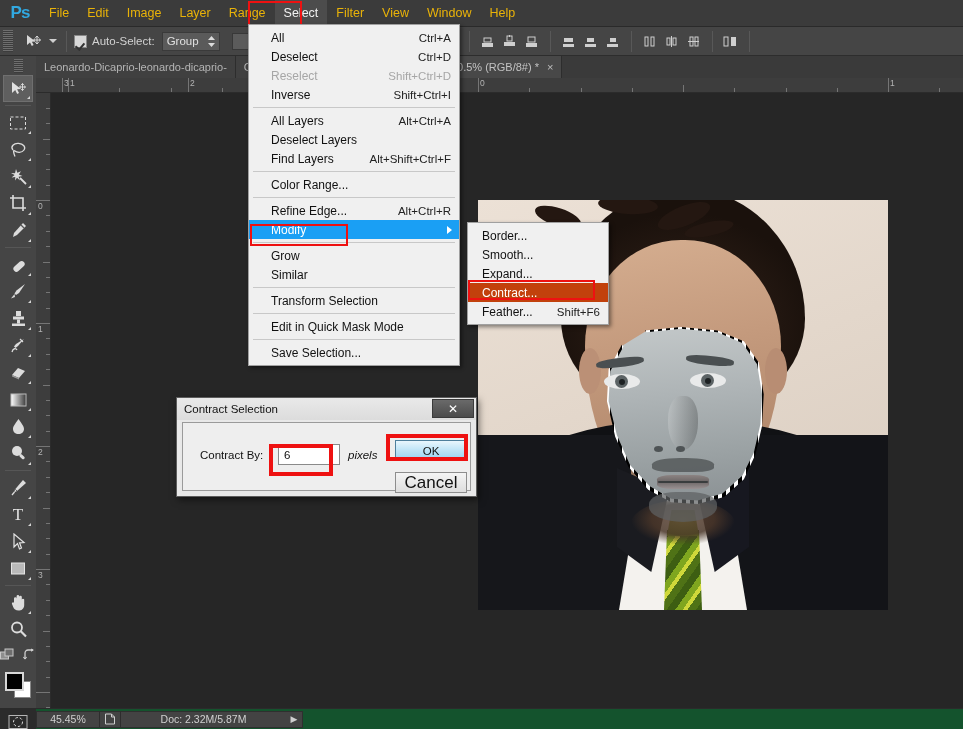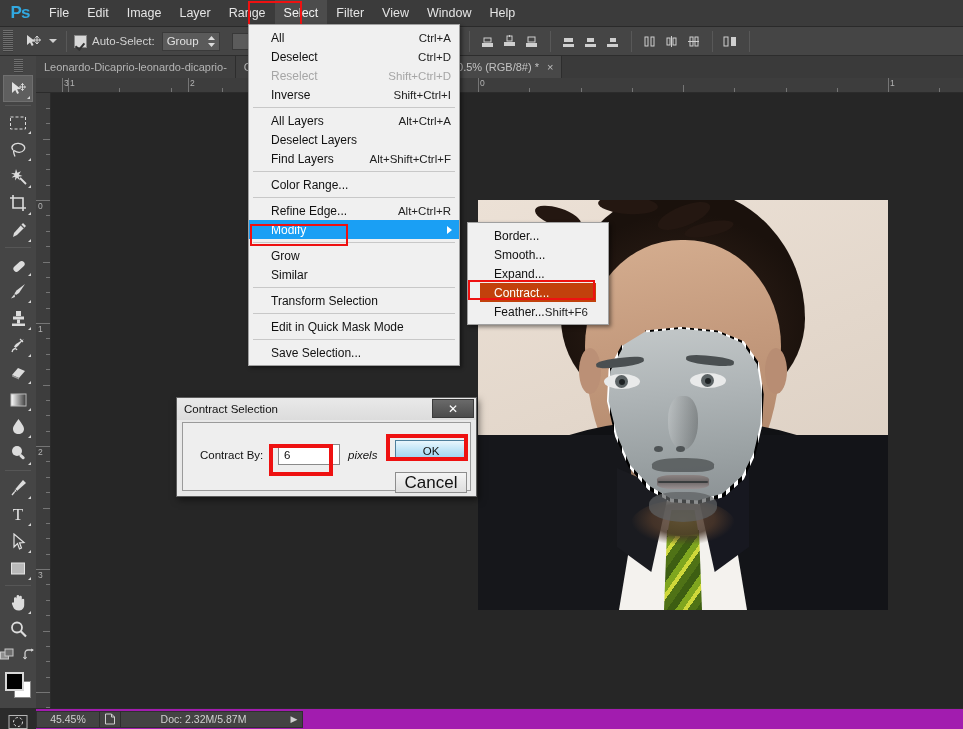--- a/index.html
+++ b/index.html
@@ -21,21 +21,21 @@
   }
   .ps-logo {
     width: 40px; height: 27px;
     display: flex; align-items: center; justify-content: center;
     color: #31a8e0; font-weight: bold; font-size: 17px;
     font-family: "Liberation Sans", sans-serif;
     letter-spacing: -1px;
   }
   .menu-item {
     padding: 0 9px; height: 27px; line-height: 27px;
-    color: #e5e5e5; font-size: 12.5px; cursor: default;
+    color: #eab308; font-size: 12.5px; cursor: default;
     white-space: nowrap;
   }
   .menu-item.active {
     background: #4c4c4c;
     color: #f2f2f2;
   }
   .menu-annot-select {
     position: absolute; left: 248px; top: 1px;
     width: 54px; height: 25px;
     border: 2.5px solid #ee1111;
@@ -333,21 +333,21 @@
     position: absolute; left: 250px; top: 224px; width: 98px; height: 22px;
     border: 2.5px solid #ee1111; z-index: 45; pointer-events: none;
   }
 
   
   .submenu {
     position: absolute; left: 467px; top: 222px; width: 142px;
     background: #f0f0f0;
     border: 1px solid #a0a0a0;
     box-shadow: 2px 2px 4px rgba(0,0,0,.45);
-    padding: 3px 12px;
+    padding: 3px 0;
     z-index: 42;
   }
   .sm-row {
     height: 19px; display: flex; align-items: center;
     padding: 0 8px 0 14px; font-size: 12px; color: #111; white-space: nowrap;
   }
   .sm-row .label { flex: 1; }
   .sm-row .accel { font-size: 11.5px; color: #222; }
   .sm-row.highlight { background: #c2410c; }
   .sm-row.highlight .label { color: #fff; }
@@ -410,21 +410,21 @@
     border: 4px solid #ee1111; z-index: 65; pointer-events: none;
   }
   .annot-ok {
     position: absolute; left: 386px; top: 434px; width: 82px; height: 27px;
     border: 4px solid #ee1111; z-index: 65; pointer-events: none;
   }
 
   
   .statusbar {
     position: absolute; left: 36px; bottom: 0; width: 927px; height: 21px;
-    background: #a21caf;
+    background: #14532d;
     display: flex; align-items: center;
     border-top: 1px solid #2b2b2b;
   }
   .sb-zoom {
     width: 62px; font-size: 10.5px; color: #d0d0d0;
     text-align: center;
   }
   .sb-icon {
     width: 22px; height: 16px; display: flex; align-items: center; justify-content: center;
     border-left: 1px solid #2d2d2d; border-right: 1px solid #2d2d2d;

